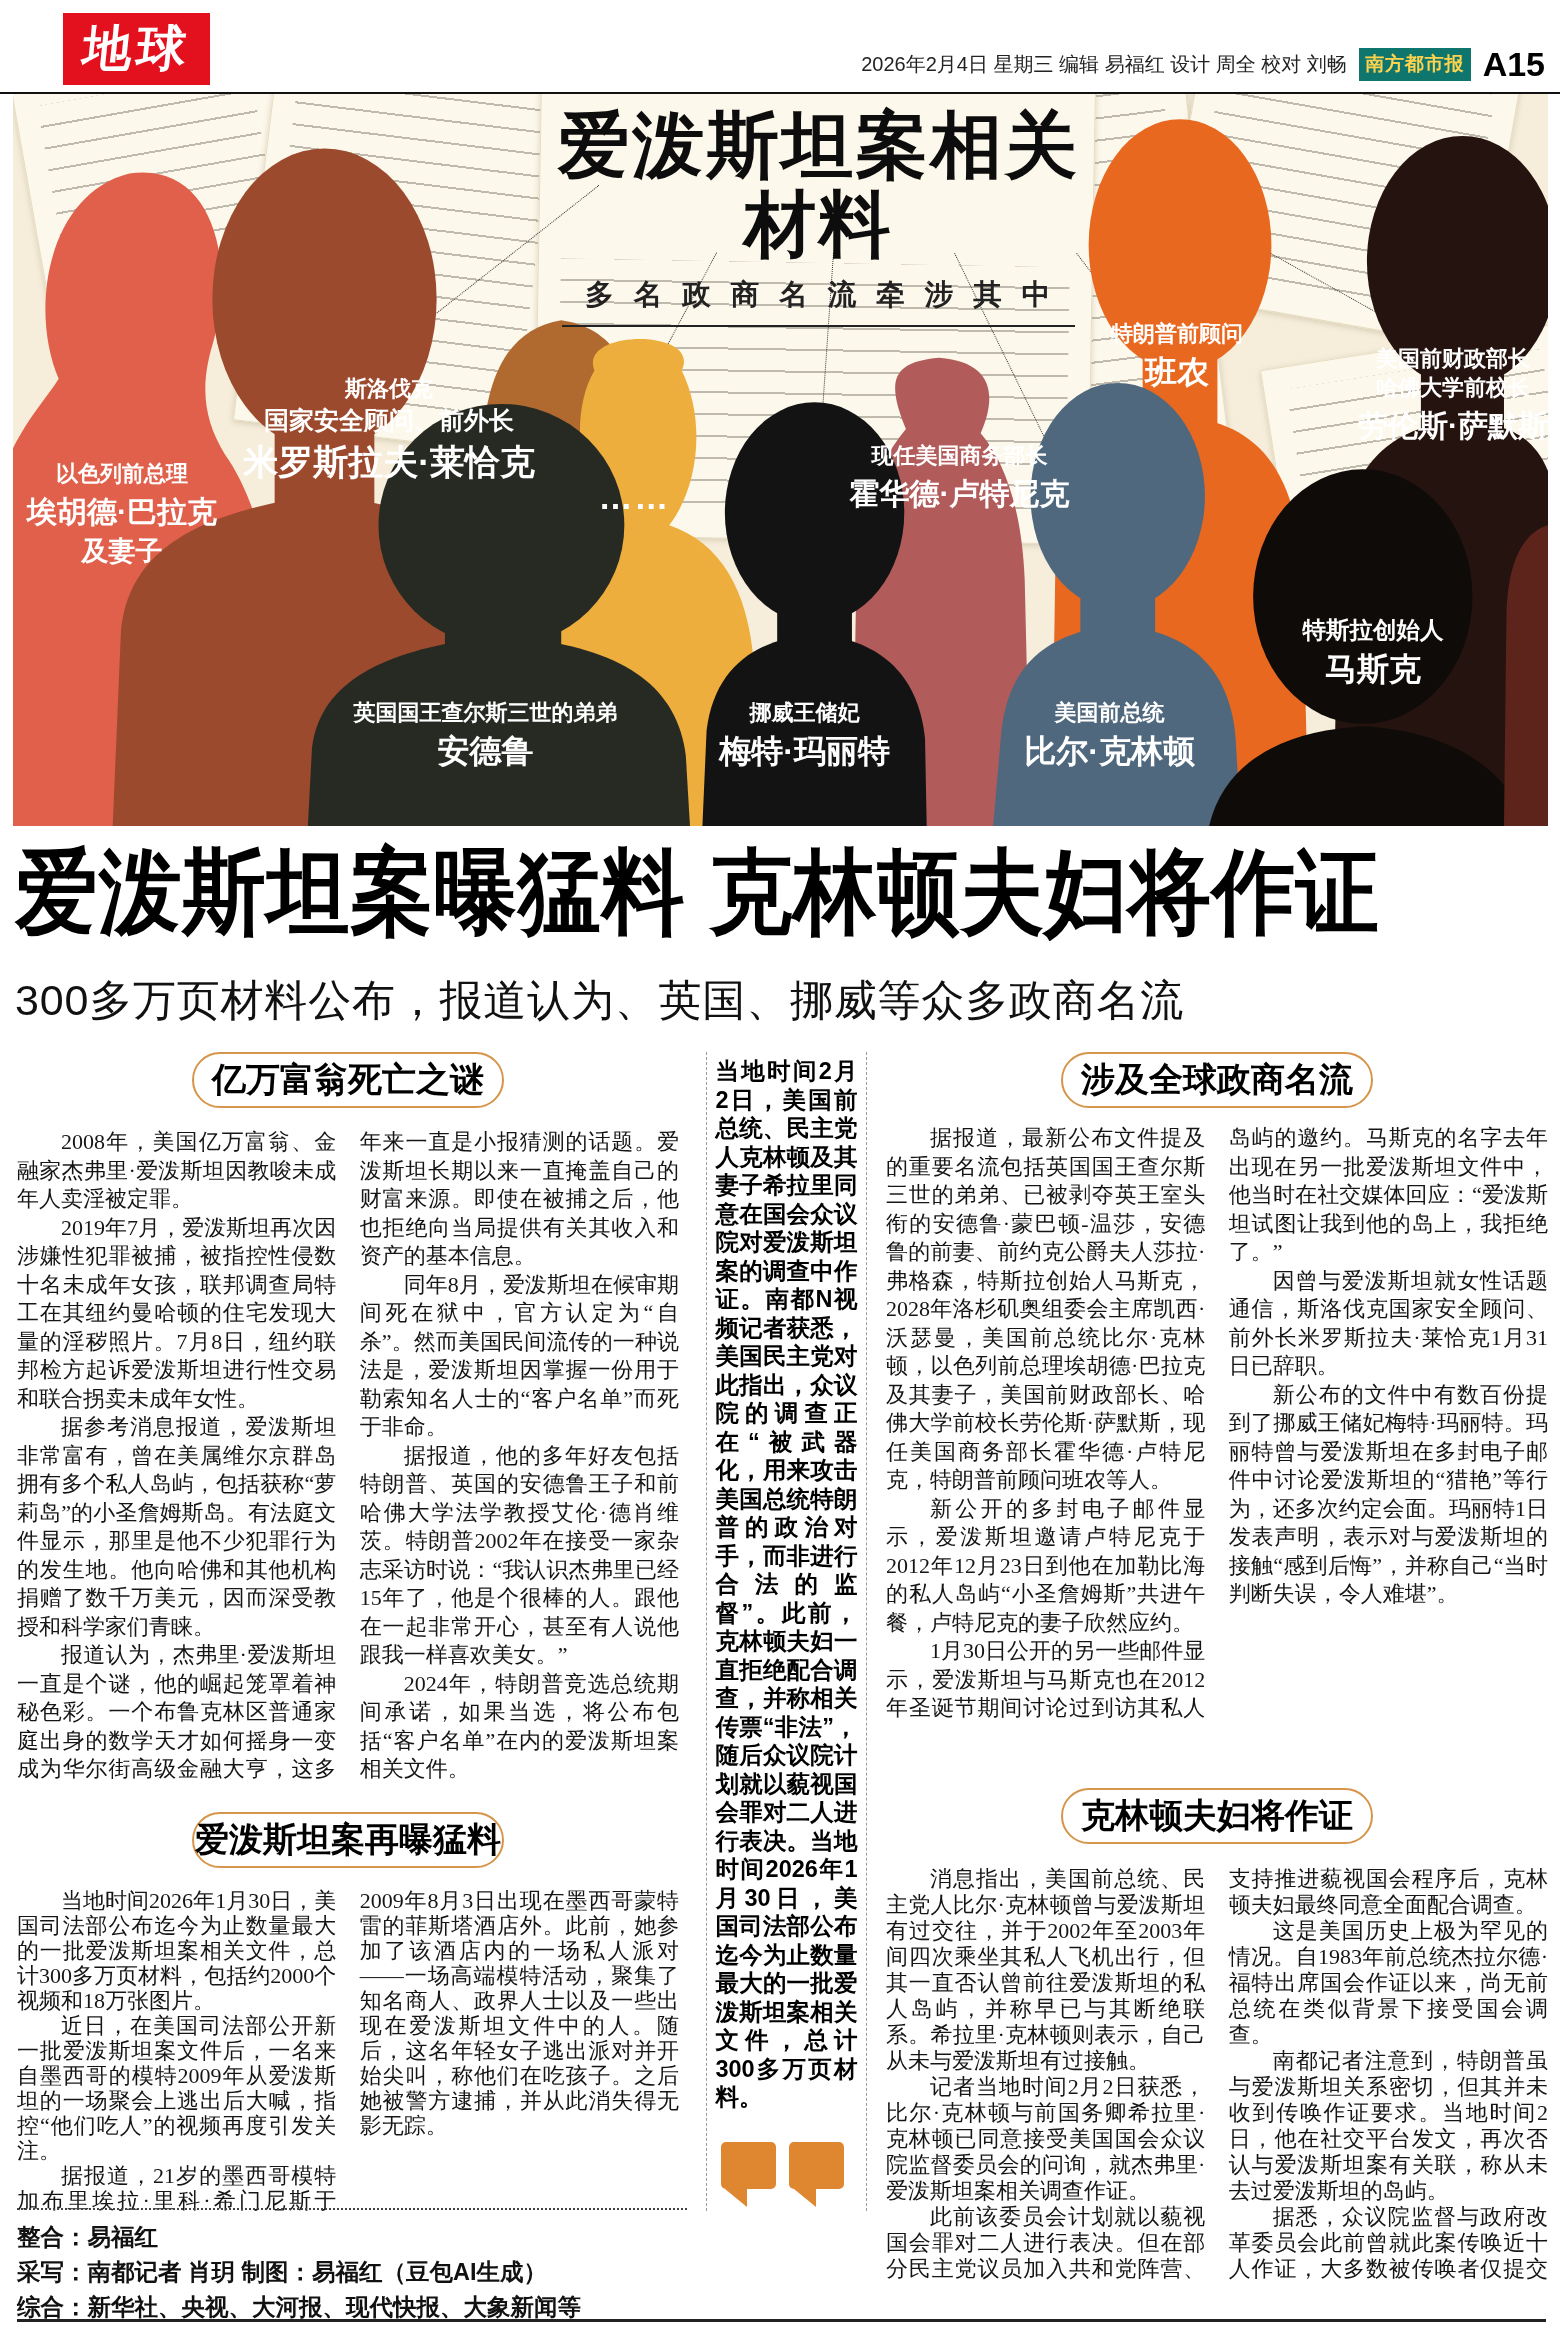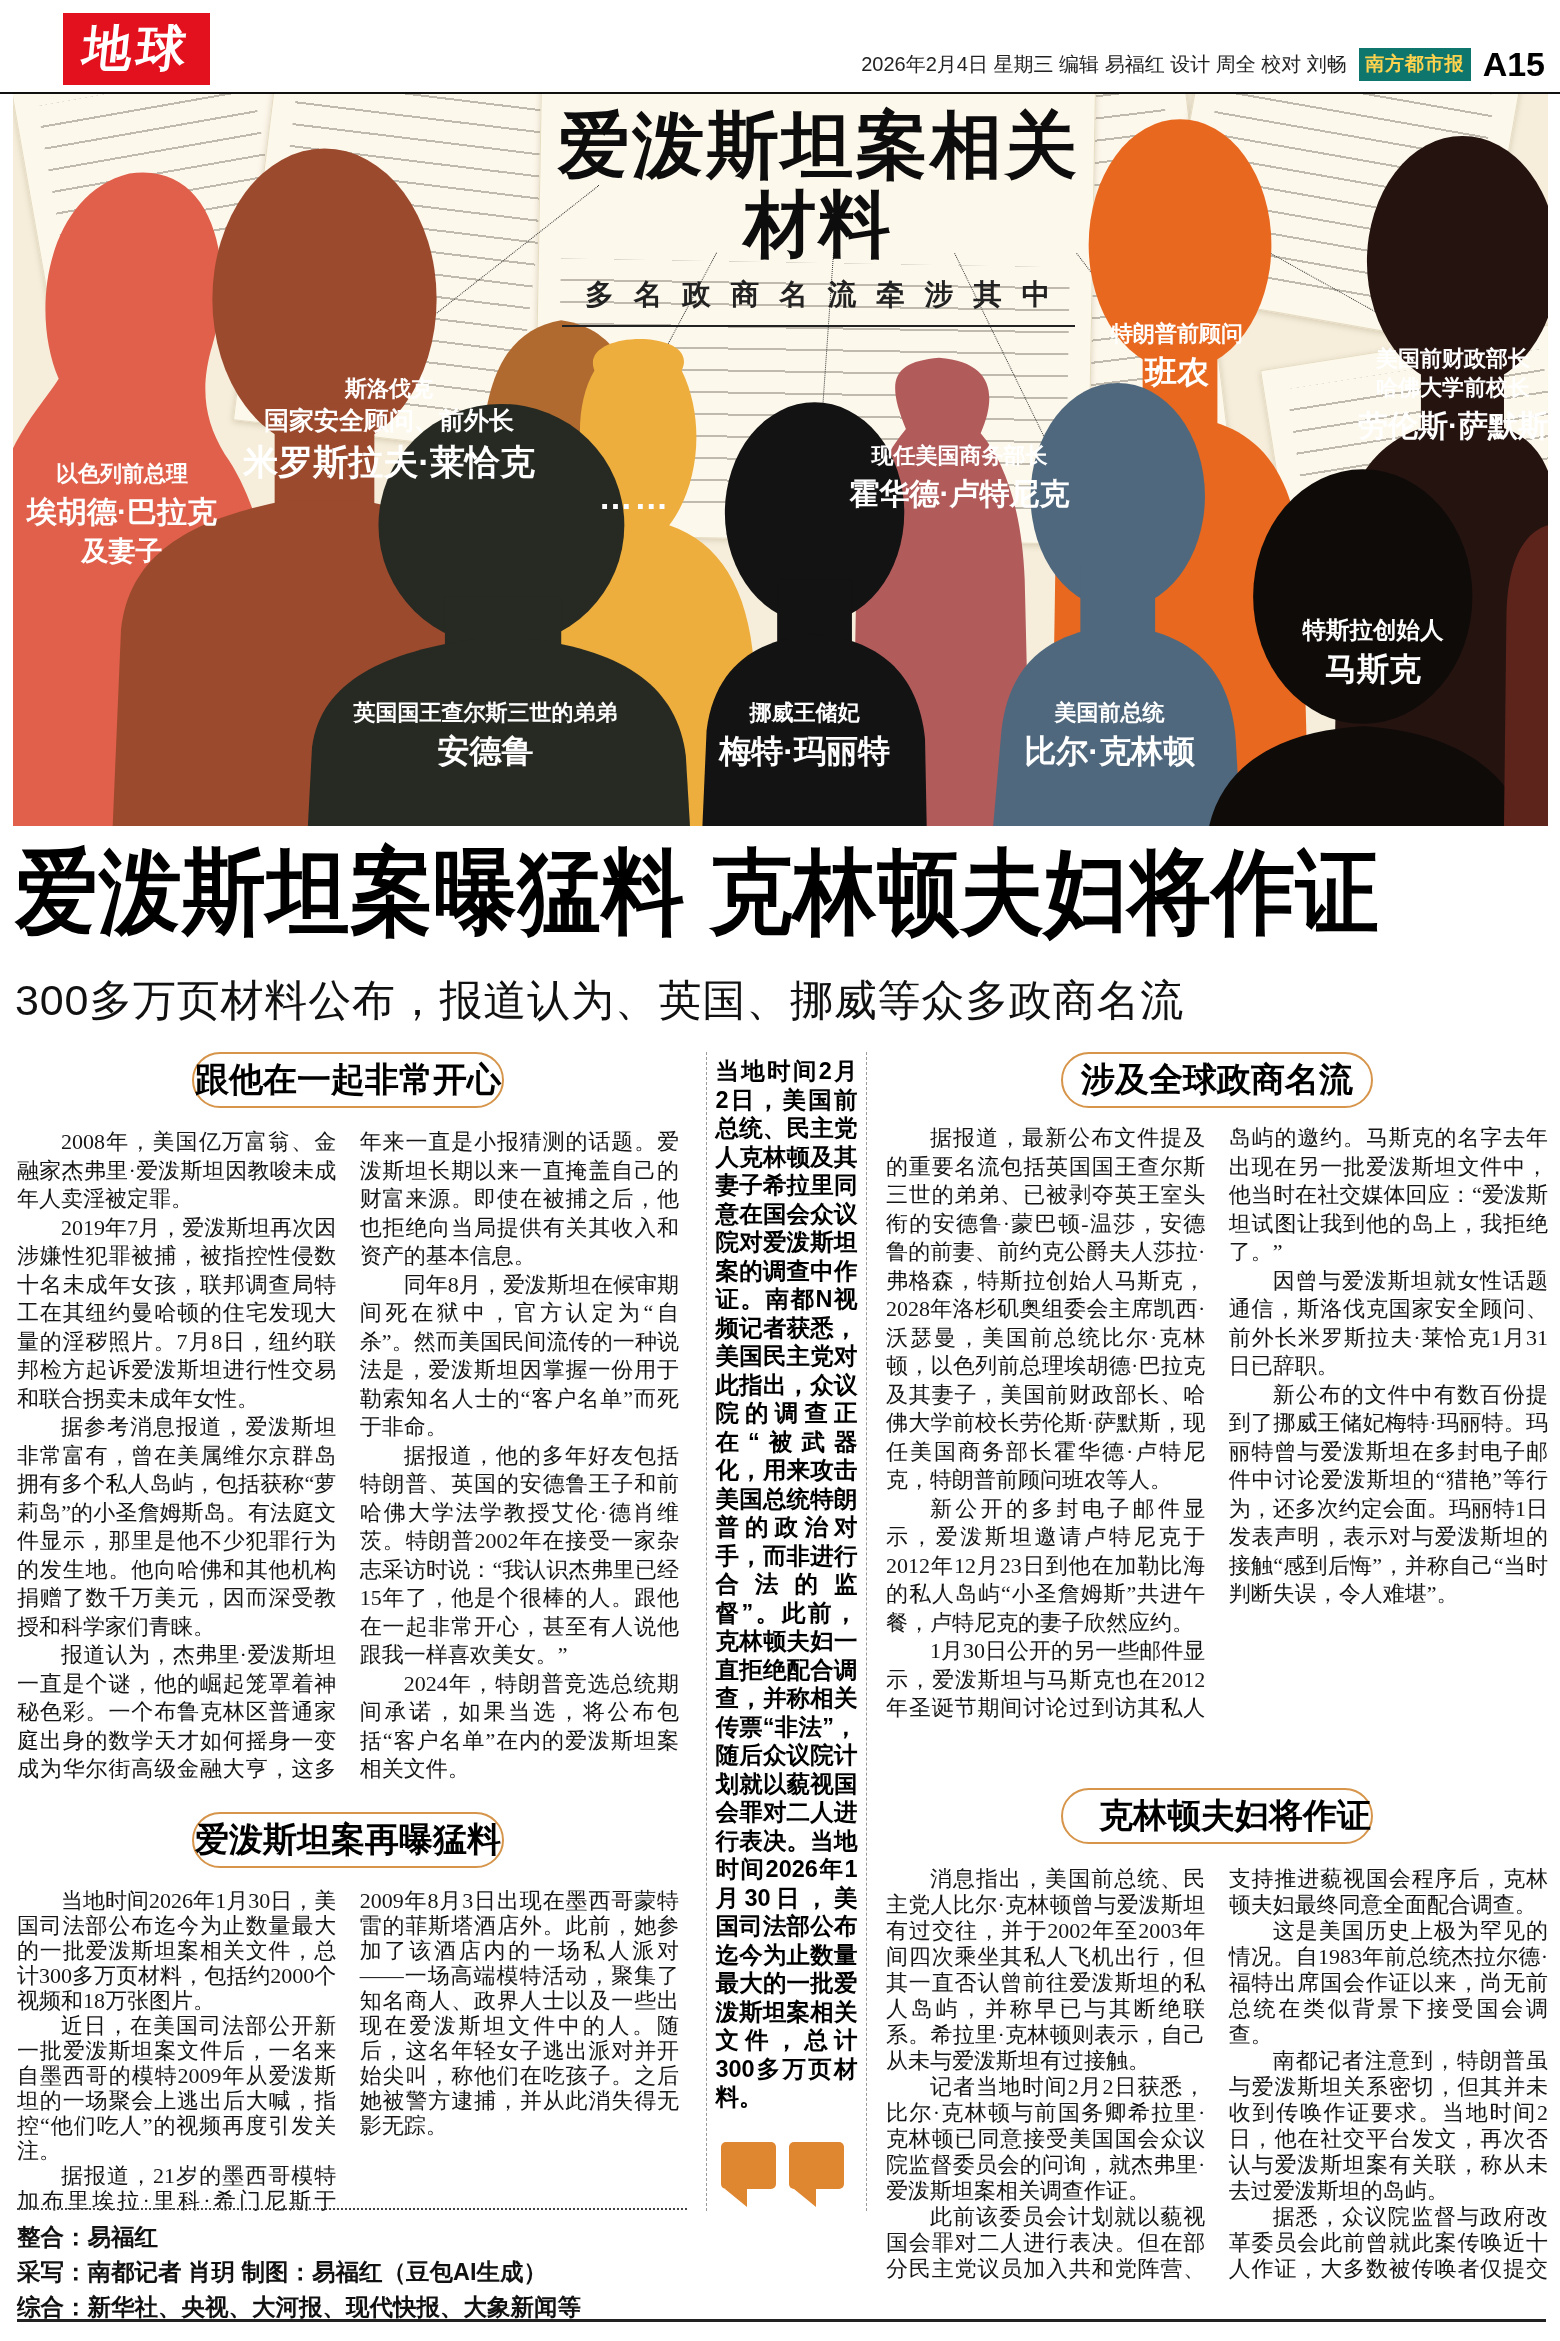--- a/index.html
+++ b/index.html
@@ -41,21 +41,21 @@
   .sec-head span{font-size:34px;font-weight:900;color:#000;}
   .body{column-gap:23.5px;column-count:2;column-fill:auto;overflow:hidden;
         font-size:22px;line-height:28.5px;text-align:justify;color:#151515;}
   .body p{margin:0;text-indent:2em;}
   .block-left{position:absolute;left:17px;top:1052px;width:662px;}
   .block-right{position:absolute;left:886px;top:1052px;width:662px;}
   #body1{height:666px;margin-top:20px;}
   #body2{height:327px;margin-top:20px;line-height:25px;}
   #head2{margin-top:18.4px;}
   #body3{height:624px;margin-top:16px;}
-  #head4{margin-top:40px;justify-content:flex-end;}
+  #head4{margin-top:40px;}
   #body4{height:448px;margin-top:22px;line-height:26px;}
   .midcol{position:absolute;left:706px;top:1052px;width:161px;height:1159px;
           border-left:1.7px dashed #9a9a9a;border-right:1.7px dashed #9a9a9a;padding:5px 8.4px 0 8.4px;box-sizing:border-box;}
   .midcol .hl{font-size:23.5px;line-height:28.5px;font-weight:900;text-align:justify;color:#000;}
   .quote{margin:30px auto 0;width:131px;display:flex;gap:13.4px;}
   .q{position:relative;width:55px;height:47px;background:#df8630;border-radius:5px;}
   .q::after{content:"";position:absolute;left:4.2px;bottom:-18.4px;width:0;height:0;
             border-style:solid;border-width:18.4px 0 0 22px;border-color:#df8630 transparent transparent transparent;}
   
   .credits{position:absolute;left:17px;top:2208px;width:670px;border-top:2.5px dotted #444;padding-top:10px;}
@@ -195,21 +195,21 @@
     <div class="dots sans" style="left:586px;top:384px;">……</div>
   </div>
 
   <div class="headline sans">
     <div class="main">爱泼斯坦案曝猛料  克林顿夫妇将作证</div>
     <div class="sub">300多万页材料公布，报道认为、英国、挪威等众多政商名流</div>
   </div>
 
   <div class="block-left">
     <div class="sec-head sans">
-      <span>跟他在一起非常开心</span>
+      <span>亿万富翁死亡之谜</span>
     </div>
     <div class="body" id="body1">
       <p>2008年，美国亿万富翁、金融家杰弗里·爱泼斯坦因教唆未成年人卖淫被定罪。</p>
       <p>2019年7月，爱泼斯坦再次因涉嫌性犯罪被捕，被指控性侵数十名未成年女孩，联邦调查局特工在其纽约曼哈顿的住宅发现大量的淫秽照片。7月8日，纽约联邦检方起诉爱泼斯坦进行性交易和联合拐卖未成年女性。</p>
       <p>据参考消息报道，爱泼斯坦非常富有，曾在美属维尔京群岛拥有多个私人岛屿，包括获称“萝莉岛”的小圣詹姆斯岛。有法庭文件显示，那里是他不少犯罪行为的发生地。他向哈佛和其他机构捐赠了数千万美元，因而深受教授和科学家们青睐。</p>
       <p>报道认为，杰弗里·爱泼斯坦一直是个谜，他的崛起笼罩着神秘色彩。一个布鲁克林区普通家庭出身的数学天才如何摇身一变成为华尔街高级金融大亨，这多年来一直是小报猜测的话题。爱泼斯坦长期以来一直掩盖自己的财富来源。即使在被捕之后，他也拒绝向当局提供有关其收入和资产的基本信息。</p>
       <p>同年8月，爱泼斯坦在候审期间死在狱中，官方认定为“自杀”。然而美国民间流传的一种说法是，爱泼斯坦因掌握一份用于勒索知名人士的“客户名单”而死于非命。</p>
       <p>据报道，他的多年好友包括特朗普、英国的安德鲁王子和前哈佛大学法学教授艾伦·德肖维茨。特朗普2002年在接受一家杂志采访时说：“我认识杰弗里已经15年了，他是个很棒的人。跟他在一起非常开心，甚至有人说他跟我一样喜欢美女。”</p>
       <p>2024年，特朗普竞选总统期间承诺，如果当选，将公布包括“客户名单”在内的爱泼斯坦案相关文件。</p>
     </div>

